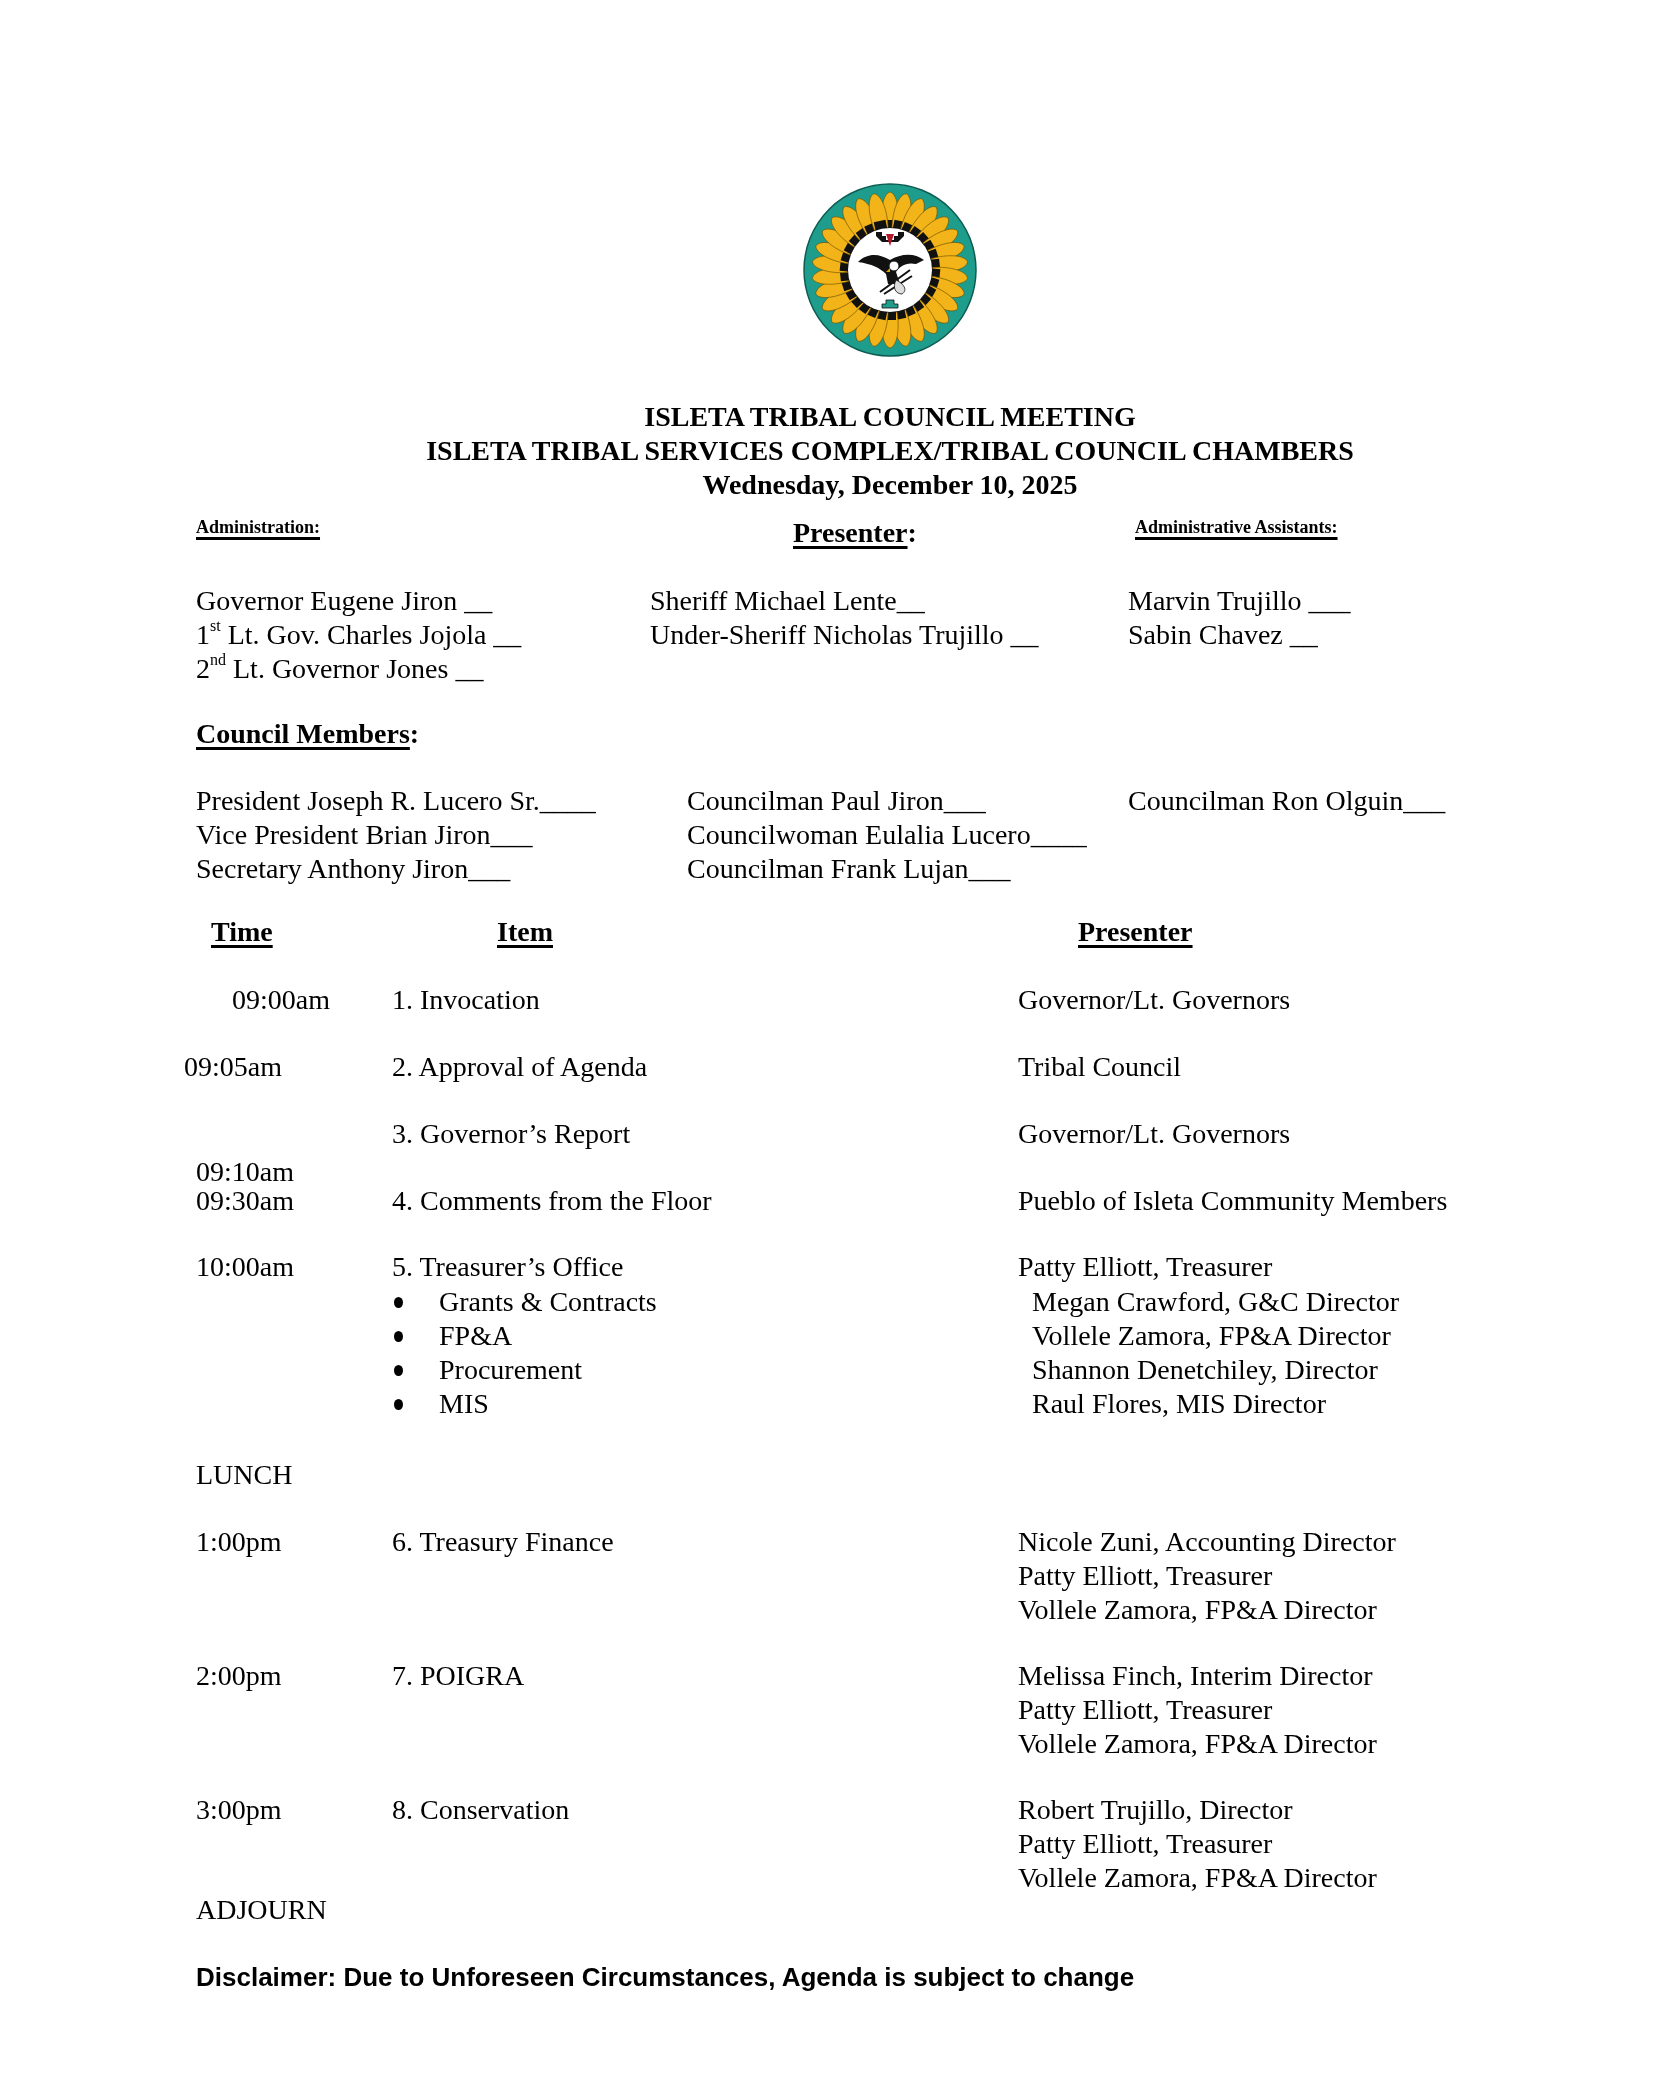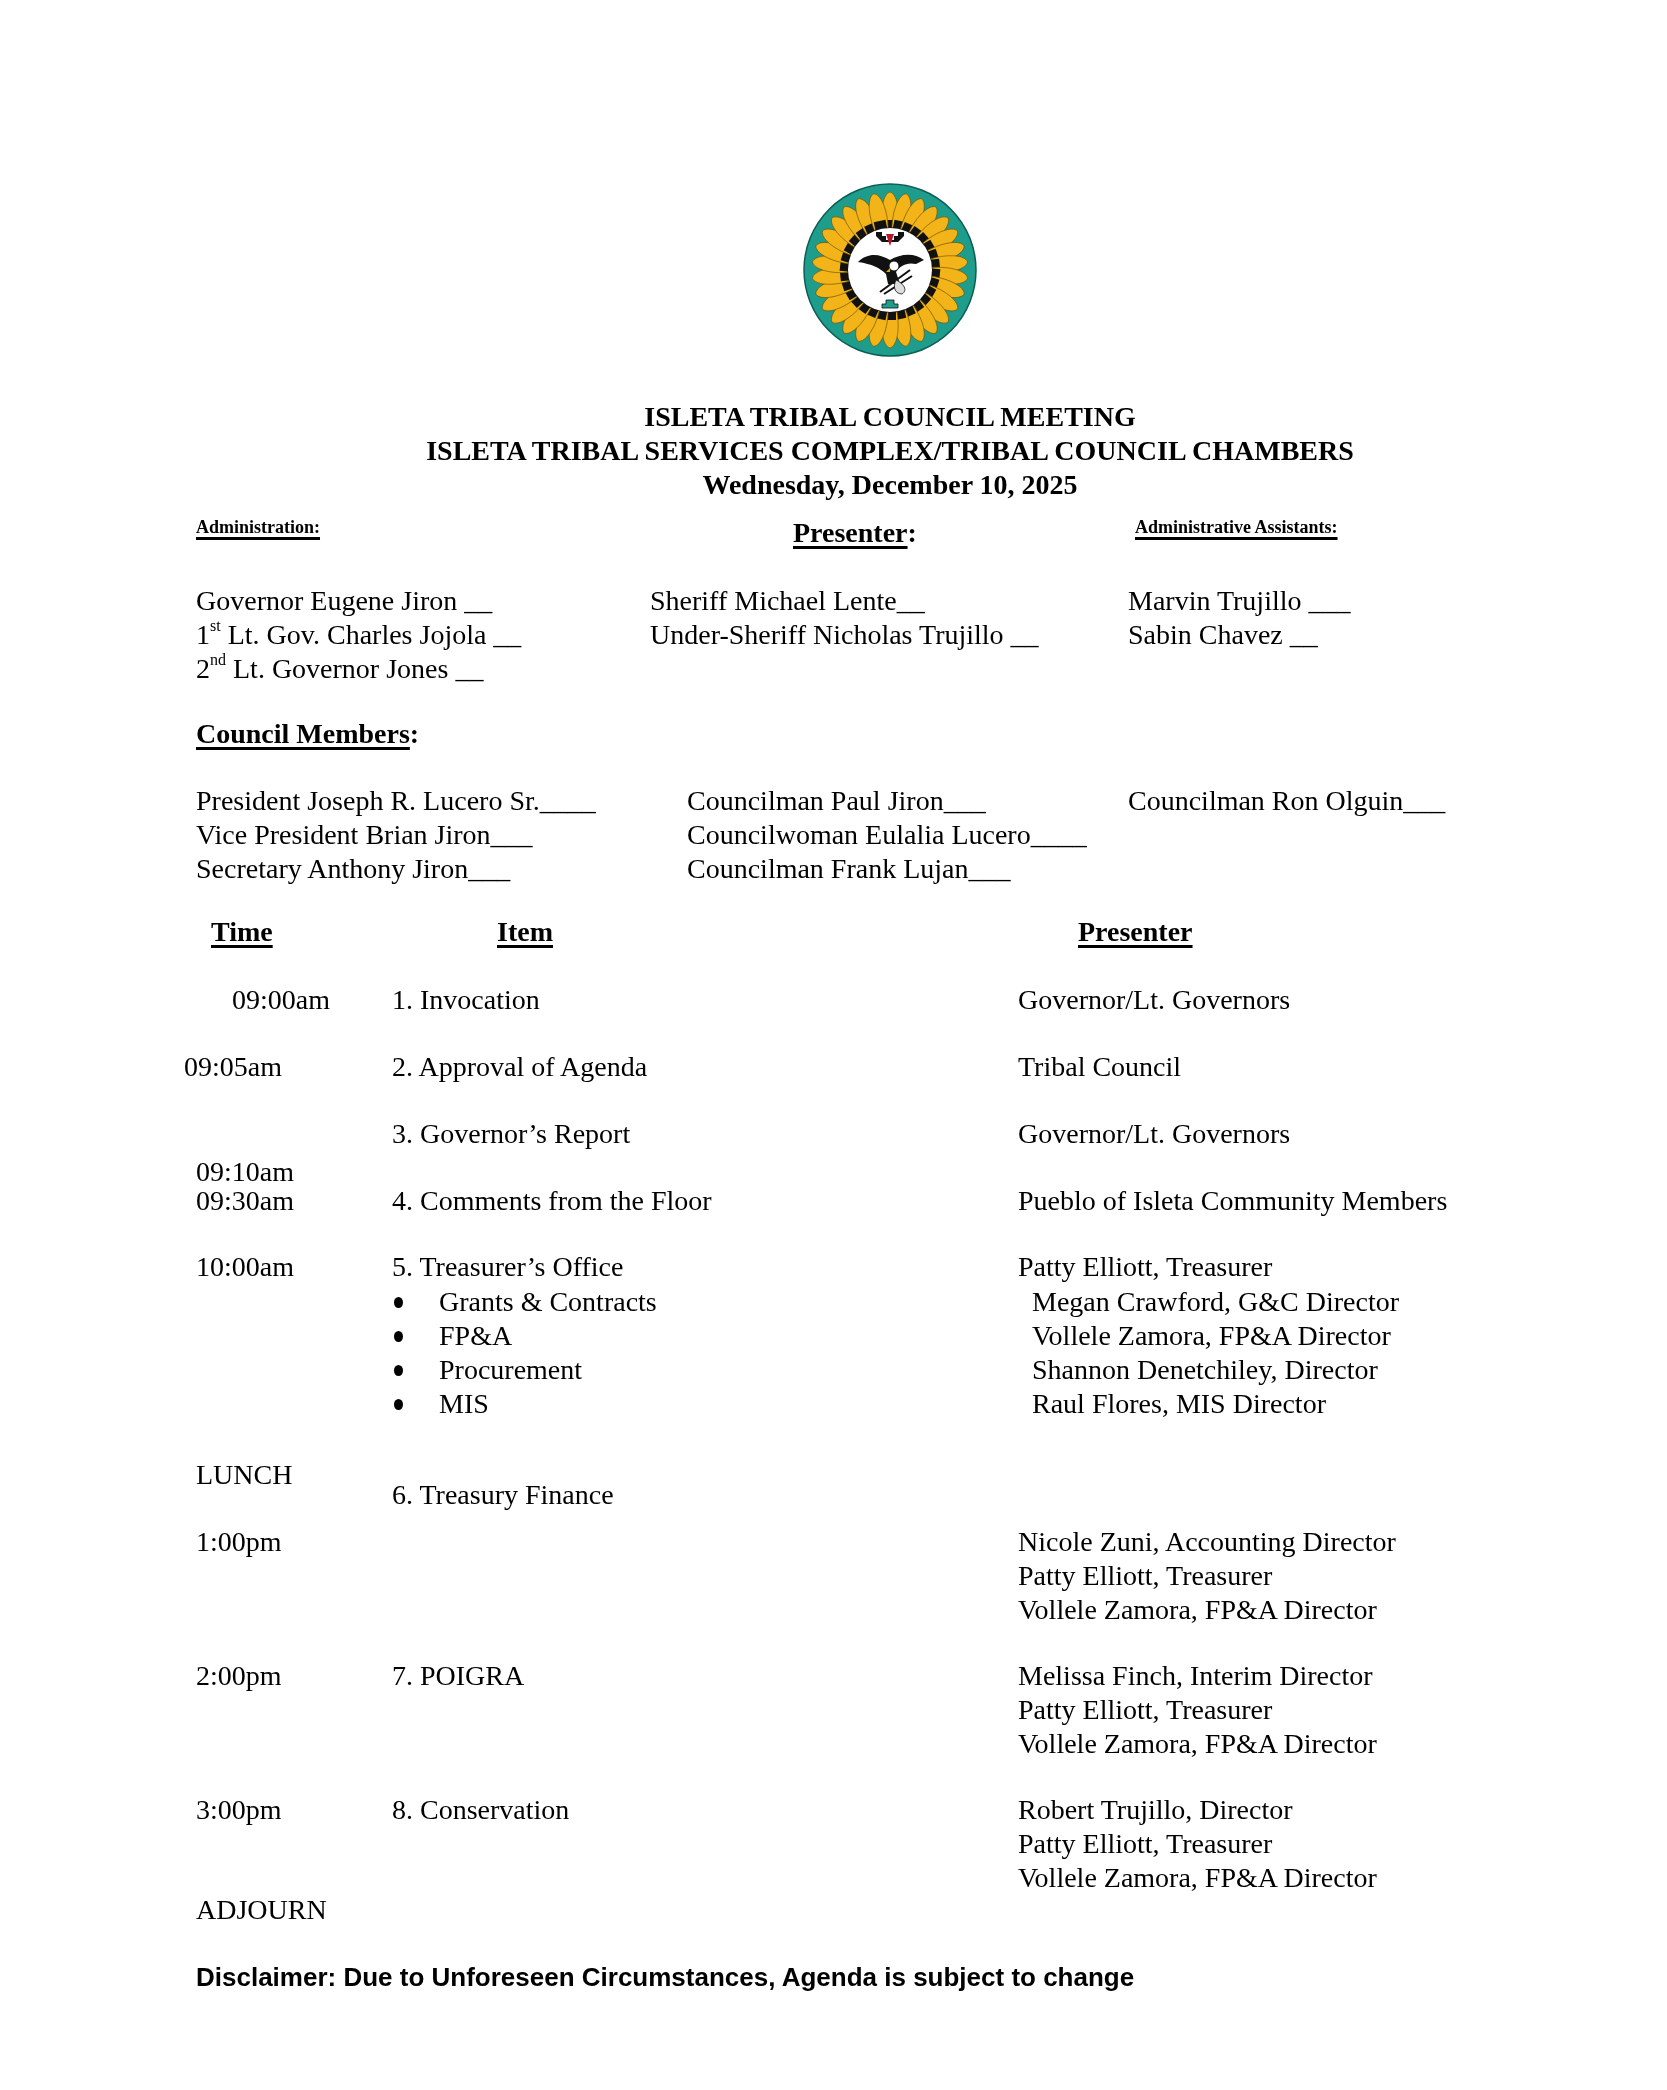--- a/index.html
+++ b/index.html
@@ -167,21 +167,21 @@
 <div class="abs body-text" style="left:1018px; top:1285px;margin-left:14px;">
   <div>Megan Crawford, G&amp;C Director</div>
   <div>Vollele Zamora, FP&amp;A Director</div>
   <div>Shannon Denetchiley, Director</div>
   <div>Raul Flores, MIS Director</div>
 </div>
 
 <div class="abs body-text" style="left:196px; top:1458px;">LUNCH</div>
 
 <div class="abs body-text" style="left:196px; top:1525px;">1:00pm</div>
-<div class="abs body-text" style="left:392px; top:1478px;">6. Treasury Finance</div>
+<div class="abs body-text" style="left:392px; top:1525px;">6. Treasury Finance</div>
 <div class="abs body-text" style="left:1018px; top:1525px;">
   <div>Nicole Zuni, Accounting Director</div>
   <div>Patty Elliott, Treasurer</div>
   <div>Vollele Zamora, FP&amp;A Director</div>
 </div>
 
 <div class="abs body-text" style="left:196px; top:1659px;">2:00pm</div>
 <div class="abs body-text" style="left:392px; top:1659px;">7. POIGRA</div>
 <div class="abs body-text" style="left:1018px; top:1659px;">
   <div>Melissa Finch, Interim Director</div>

